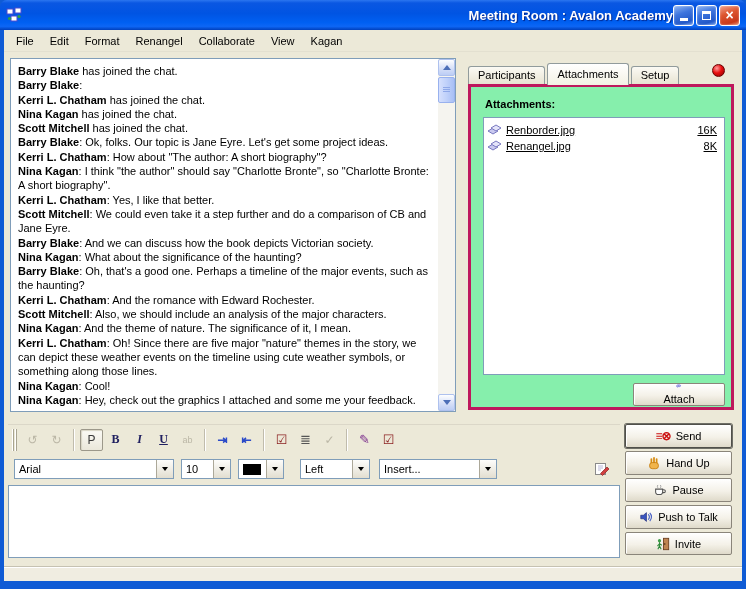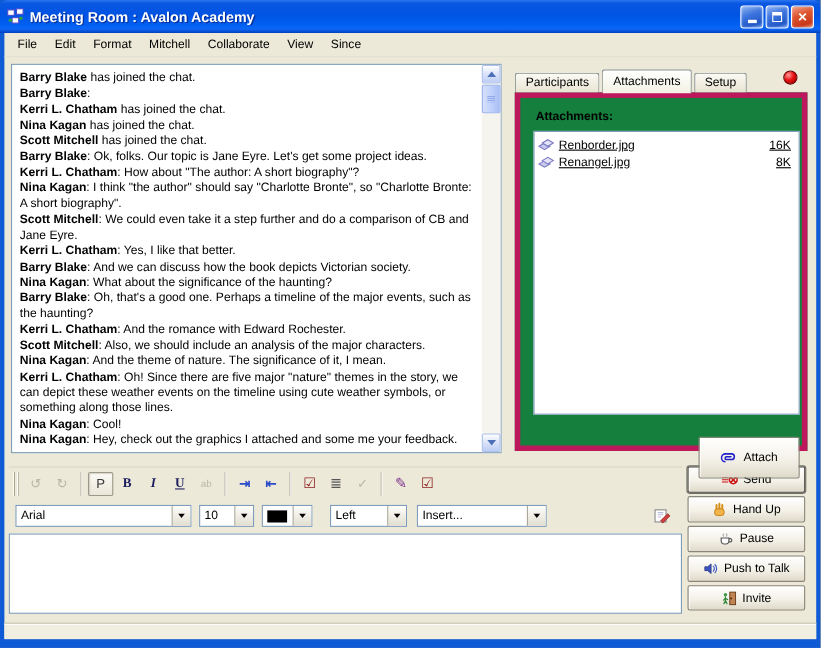--- a/index.html
+++ b/index.html
@@ -8,21 +8,21 @@
 
   .window {
     position:relative; width:746px; height:589px;
     background:#0F5BD5; overflow:hidden;
   }
   
   .titlebar {
     position:absolute; left:0; top:0; width:746px; height:30px;
     background:linear-gradient(180deg,#2B76F0 0%,#0A57E2 10%,#0054E3 45%,#0060F2 75%,#0D66F5 88%,#0040BC 100%);
     border-radius:7px 7px 0 0;
-    display:flex; align-items:center; padding:0 6px;
+    display:flex; align-items:center; padding:0 6px;text-align:right;
   }
   .title-text {
     color:#fff; font-weight:bold; font-size:13px; margin-left:5px;
     text-shadow:1px 1px 1px #00268E; flex:1; white-space:nowrap; overflow:hidden;
   }
   .winbtns { display:flex; gap:2px; }
   .winbtn {
     width:21px; height:21px; border-radius:3px; border:1px solid #fff;
     display:flex; align-items:center; justify-content:center;
     background:linear-gradient(160deg,#8FB4F2 0%,#3D74DD 40%,#2258C8 80%,#6F9BE8 100%);
@@ -90,32 +90,32 @@
     height:22px; line-height:20px; position:relative; margin-bottom:-1px;
     background:linear-gradient(#FFFFFF,#F3F1E4); z-index:4;
   }
   .led {
     position:absolute; left:708px; top:34px; width:13px; height:13px; border-radius:50%;
     background:radial-gradient(circle at 35% 30%, #FF9B9B 0%, #E81010 45%, #8A0000 100%);
     border:1px solid #6A0000;
   }
   .tabpage {
     position:absolute; left:464px; top:54px; width:266px; height:326px;
-    background:#15803d; border:5px solid #be185d; z-index:2;
+    background:#86efac; border:3px solid #be185d; z-index:2;
   }
   .att-heading { position:absolute; left:14px; top:11px; font-size:11px; font-weight:bold; color:#000; }
   .listbox {
     position:absolute; left:12px; top:30px; width:242px; height:258px;
     background:#fff; border:1px solid #7F9DB9; padding:4px 3px; overflow:hidden;text-decoration:underline;
   }
   .file-row { display:flex; align-items:center; font-size:11px; height:16px; }
   .file-row .fname { margin-left:4px; flex:1; }
   .file-row .fsize { margin-right:4px; }
   .attach-btn {
-    position:absolute; left:162px; top:308px; width:92px; height:38px;
+    position:absolute; left:162px; top:296px; width:92px; height:23px;flex-direction:column;
   }
 
   
   .btn {
     display:flex; align-items:center; justify-content:center; gap:5px;
     font-family:"Liberation Sans", sans-serif; font-size:11px; color:#000;
     background:linear-gradient(180deg,#FFFFFF 0%,#F4F1E8 55%,#DFDACA 100%);
     border:1px solid #8A857A; border-radius:2px;
     box-shadow:inset 1px 1px 0 #fff; cursor:default;
   }
@@ -205,38 +205,38 @@
         </span>
     </span>
   </div>
 
   <div class="body" data-name="window-body">
 
     <div class="menubar" data-name="menu-bar">
         <span class="menu-item" data-name="menu-item">File</span>
         <span class="menu-item" data-name="menu-item">Edit</span>
         <span class="menu-item" data-name="menu-item">Format</span>
-        <span class="menu-item" data-name="menu-item">Mitchell</span>
+        <span class="menu-item" data-name="menu-item">Renangel</span>
         <span class="menu-item" data-name="menu-item">Collaborate</span>
         <span class="menu-item" data-name="menu-item">View</span>
-        <span class="menu-item" data-name="menu-item">Since</span>
+        <span class="menu-item" data-name="menu-item">Kagan</span>
       </div>
 
     <div class="chatbox" data-name="chat-transcript-box">
       <div class="chat-text" data-name="chat-transcript">
           <div class="msg" data-name="chat-message"><b data-name="chat-author">Barry Blake</b><span data-name="chat-text"> has joined the chat.</span></div>
           <div class="msg" data-name="chat-message"><b data-name="chat-author">Barry Blake</b><span data-name="chat-text">: </span></div>
           <div class="msg" data-name="chat-message"><b data-name="chat-author">Kerri L. Chatham</b><span data-name="chat-text"> has joined the chat.</span></div>
           <div class="msg" data-name="chat-message"><b data-name="chat-author">Nina Kagan</b><span data-name="chat-text"> has joined the chat.</span></div>
           <div class="msg" data-name="chat-message"><b data-name="chat-author">Scott Mitchell</b><span data-name="chat-text"> has joined the chat.</span></div>
           <div class="msg" data-name="chat-message"><b data-name="chat-author">Barry Blake</b><span data-name="chat-text">: Ok, folks. Our topic is Jane Eyre. Let's get some project ideas.</span></div>
           <div class="msg" data-name="chat-message"><b data-name="chat-author">Kerri L. Chatham</b><span data-name="chat-text">: How about "The author: A short biography"?</span></div>
           <div class="msg" data-name="chat-message"><b data-name="chat-author">Nina Kagan</b><span data-name="chat-text">: I think "the author" should say "Charlotte Bronte", so "Charlotte Bronte: A short biography".</span></div>
+          <div class="msg" data-name="chat-message"><b data-name="chat-author">Kerri L. Chatham</b><span data-name="chat-text">: Yes, I like that better.</span></div>
           <div class="msg" data-name="chat-message"><b data-name="chat-author">Scott Mitchell</b><span data-name="chat-text">: We could even take it a step further and do a comparison of CB and Jane Eyre.</span></div>
-          <div class="msg" data-name="chat-message"><b data-name="chat-author">Kerri L. Chatham</b><span data-name="chat-text">: Yes, I like that better.</span></div>
           <div class="msg" data-name="chat-message"><b data-name="chat-author">Barry Blake</b><span data-name="chat-text">: And we can discuss how the book depicts Victorian society.</span></div>
           <div class="msg" data-name="chat-message"><b data-name="chat-author">Nina Kagan</b><span data-name="chat-text">: What about the significance of the haunting?</span></div>
           <div class="msg" data-name="chat-message"><b data-name="chat-author">Barry Blake</b><span data-name="chat-text">: Oh, that's a good one. Perhaps a timeline of the major events, such as the haunting?</span></div>
           <div class="msg" data-name="chat-message"><b data-name="chat-author">Kerri L. Chatham</b><span data-name="chat-text">: And the romance with Edward Rochester.</span></div>
           <div class="msg" data-name="chat-message"><b data-name="chat-author">Scott Mitchell</b><span data-name="chat-text">: Also, we should include an analysis of the major characters.</span></div>
           <div class="msg" data-name="chat-message"><b data-name="chat-author">Nina Kagan</b><span data-name="chat-text">: And the theme of nature. The significance of it, I mean.</span></div>
           <div class="msg" data-name="chat-message"><b data-name="chat-author">Kerri L. Chatham</b><span data-name="chat-text">: Oh! Since there are five major "nature" themes in the story, we can depict these weather events on the timeline using cute weather symbols, or something along those lines.</span></div>
           <div class="msg" data-name="chat-message"><b data-name="chat-author">Nina Kagan</b><span data-name="chat-text">: Cool!</span></div>
           <div class="msg" data-name="chat-message"><b data-name="chat-author">Nina Kagan</b><span data-name="chat-text">: Hey, check out the graphics I attached and some me your feedback.</span></div>
         </div>

